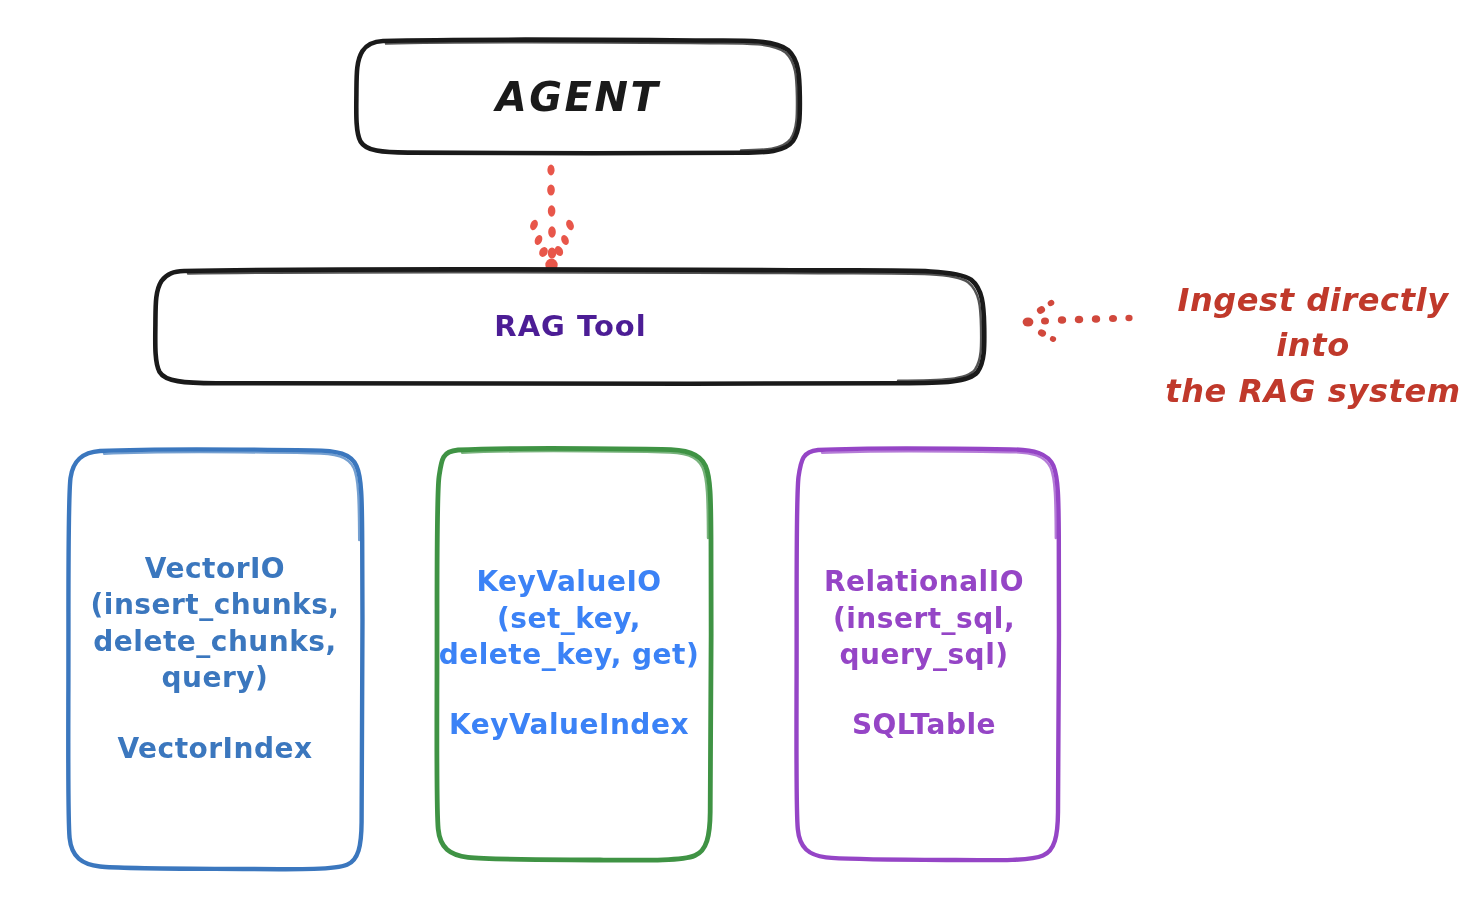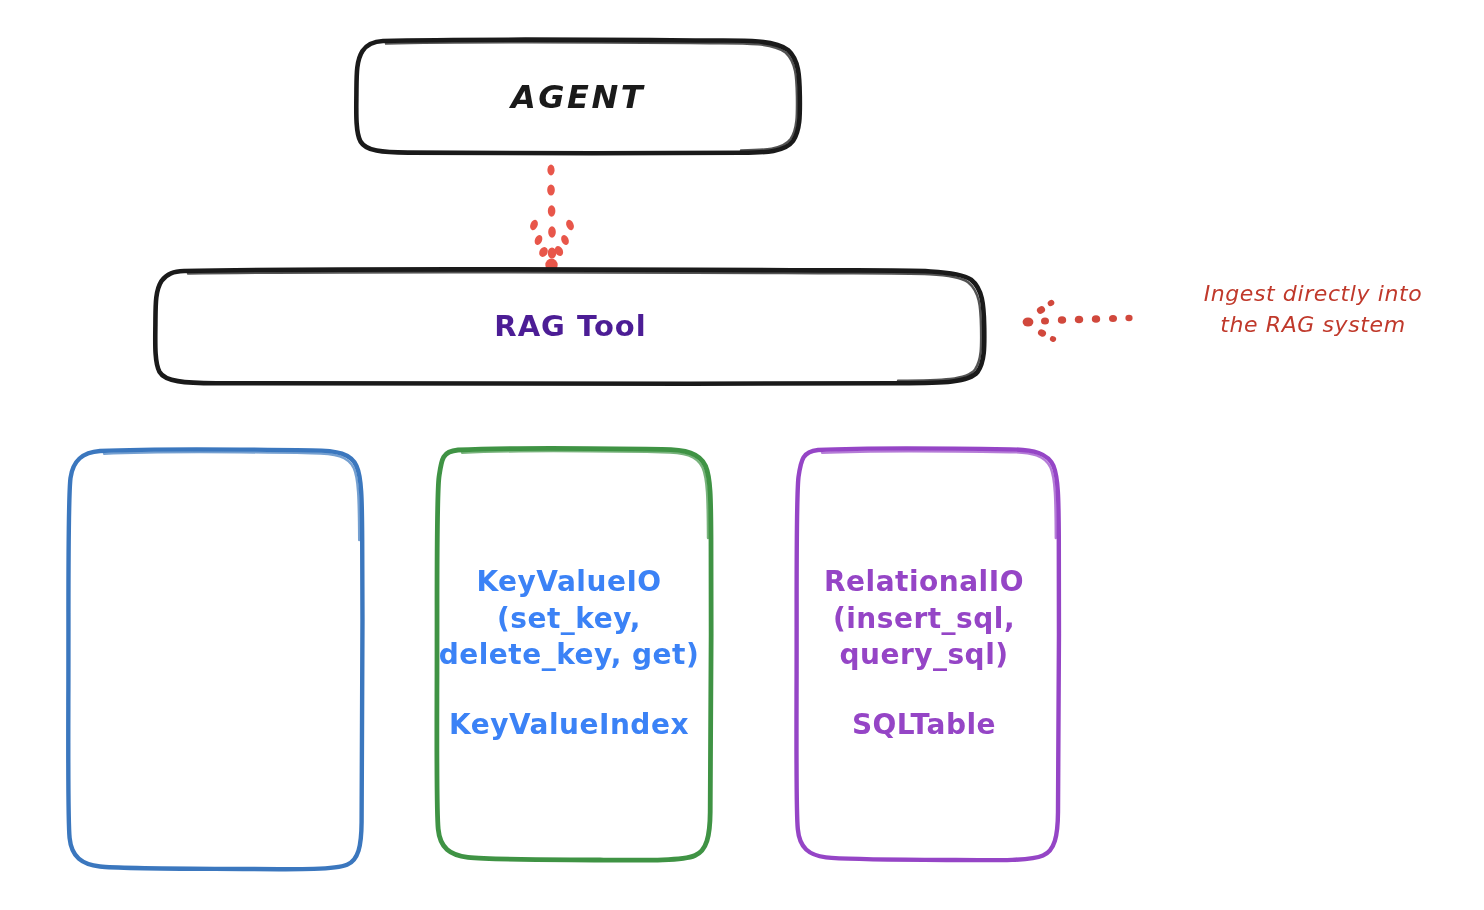--- a/index.html
+++ b/index.html
@@ -40,21 +40,21 @@
     letter-spacing: 0.5px;
     white-space: pre;
   }
 
   
   .agent-label {
     left: 356px;
     top: 40px;
     width: 444px;
     height: 113px;
-    font-size: 32px;
+    font-size: 40px;
     font-style: italic;
     font-weight: 700;
     letter-spacing: 2.5px;
     color: #1a1a1a;
   }
 
   
   .ragtool-label {
     left: 156px;
     top: 270px;
@@ -82,22 +82,22 @@
   .store-keyvalue{ left: 428px; top: 450px; width: 282px; height: 408px; color: #3b82f6; }
   .store-relational{left: 790px; top: 450px; width: 268px; height: 408px; color: #9545c6; align-items: center; }
 
   
   .annotation {
     position: absolute;
     left: 1148px;
     top: 278px;
     width: 330px;
     text-align: center;
-    font-size: 22px;
-    font-weight: 400;
+    font-size: 32px;
+    font-weight: 700;
     font-style: italic;
     line-height: 1.42;
     letter-spacing: 0.6px;
     color: #c0392b;
     white-space: pre-line;
   }
 </style>
 </head>
 <body>
 
@@ -236,20 +236,27 @@
                C 870 450.4, 952 451.2, 1010 452.2
                C 1032 452.2, 1045 455.8, 1050.5 467.6
                C 1055.2 478.6, 1055.6 498.5, 1055.8 538" fill="none" stroke="#9545c6" stroke-width="2.4" stroke-linecap="round" stroke-linejoin="round" opacity="0.7"></path>
     </g>
   </svg>
 
   <div class="node-label agent-label">AGENT</div>
 
   <div class="node-label ragtool-label">RAG Tool</div>
 
+  <div class="node-label store-label store-vector">
+    <span class="api-block">VectorIO
+(insert_chunks,
+delete_chunks,
+query)</span>
+    <span class="index-block">VectorIndex</span>
+  </div>
 
   <div class="node-label store-label store-keyvalue">
     <span class="api-block">KeyValueIO
 (set_key,
 delete_key, get)</span>
     <span class="index-block">KeyValueIndex</span>
   </div>
 
   <div class="node-label store-label store-relational">
     <span class="api-block">RelationalIO

